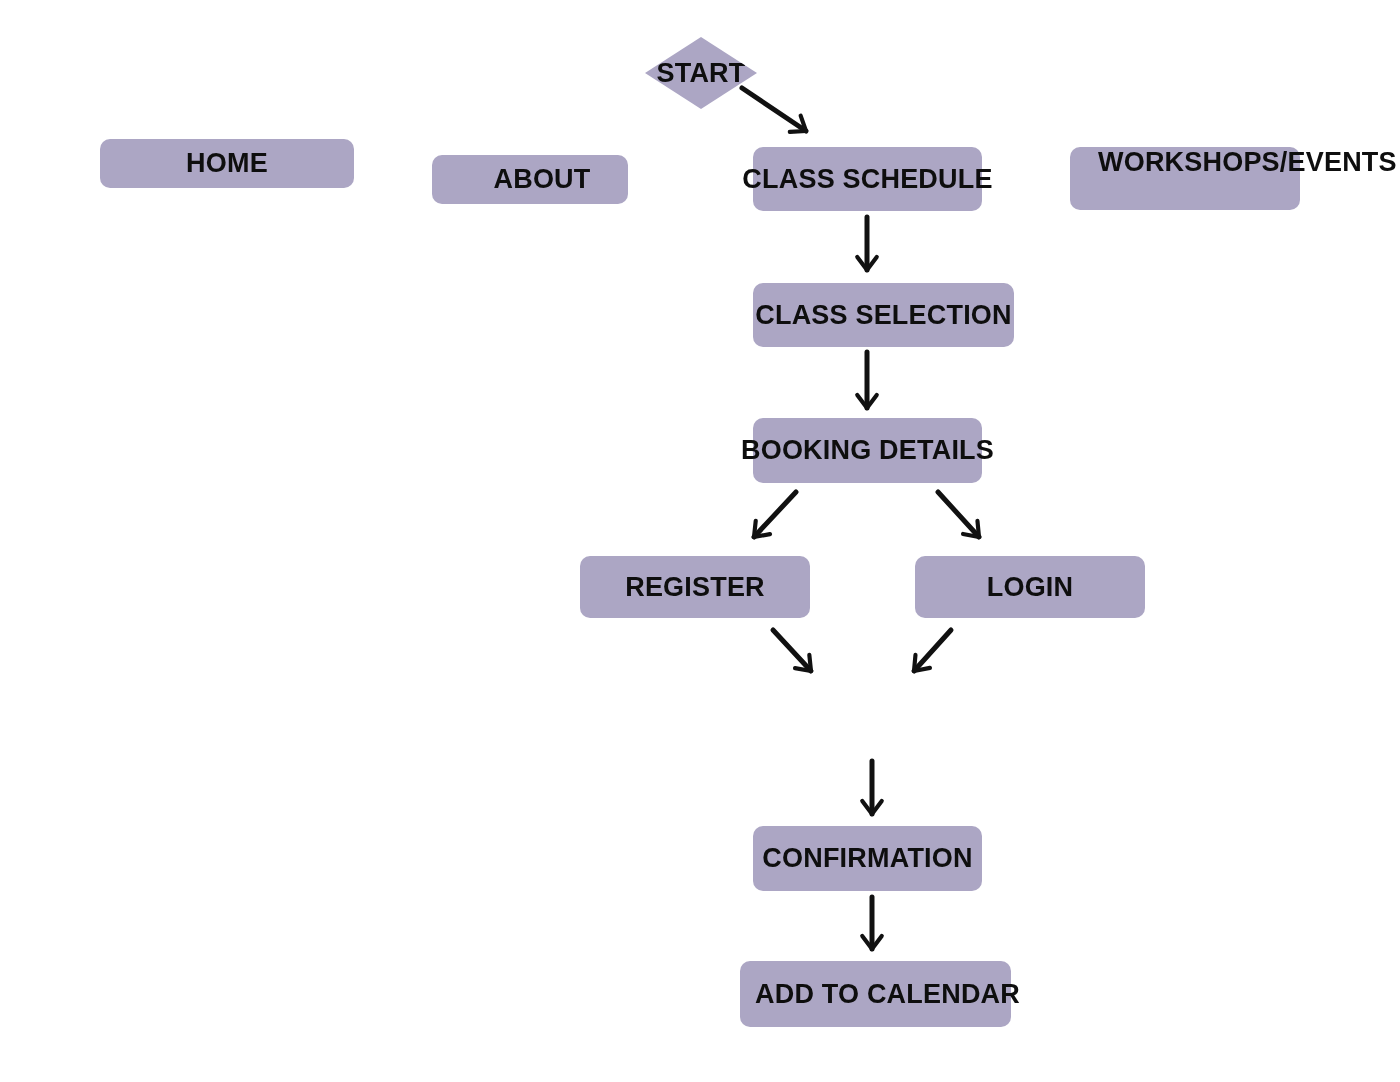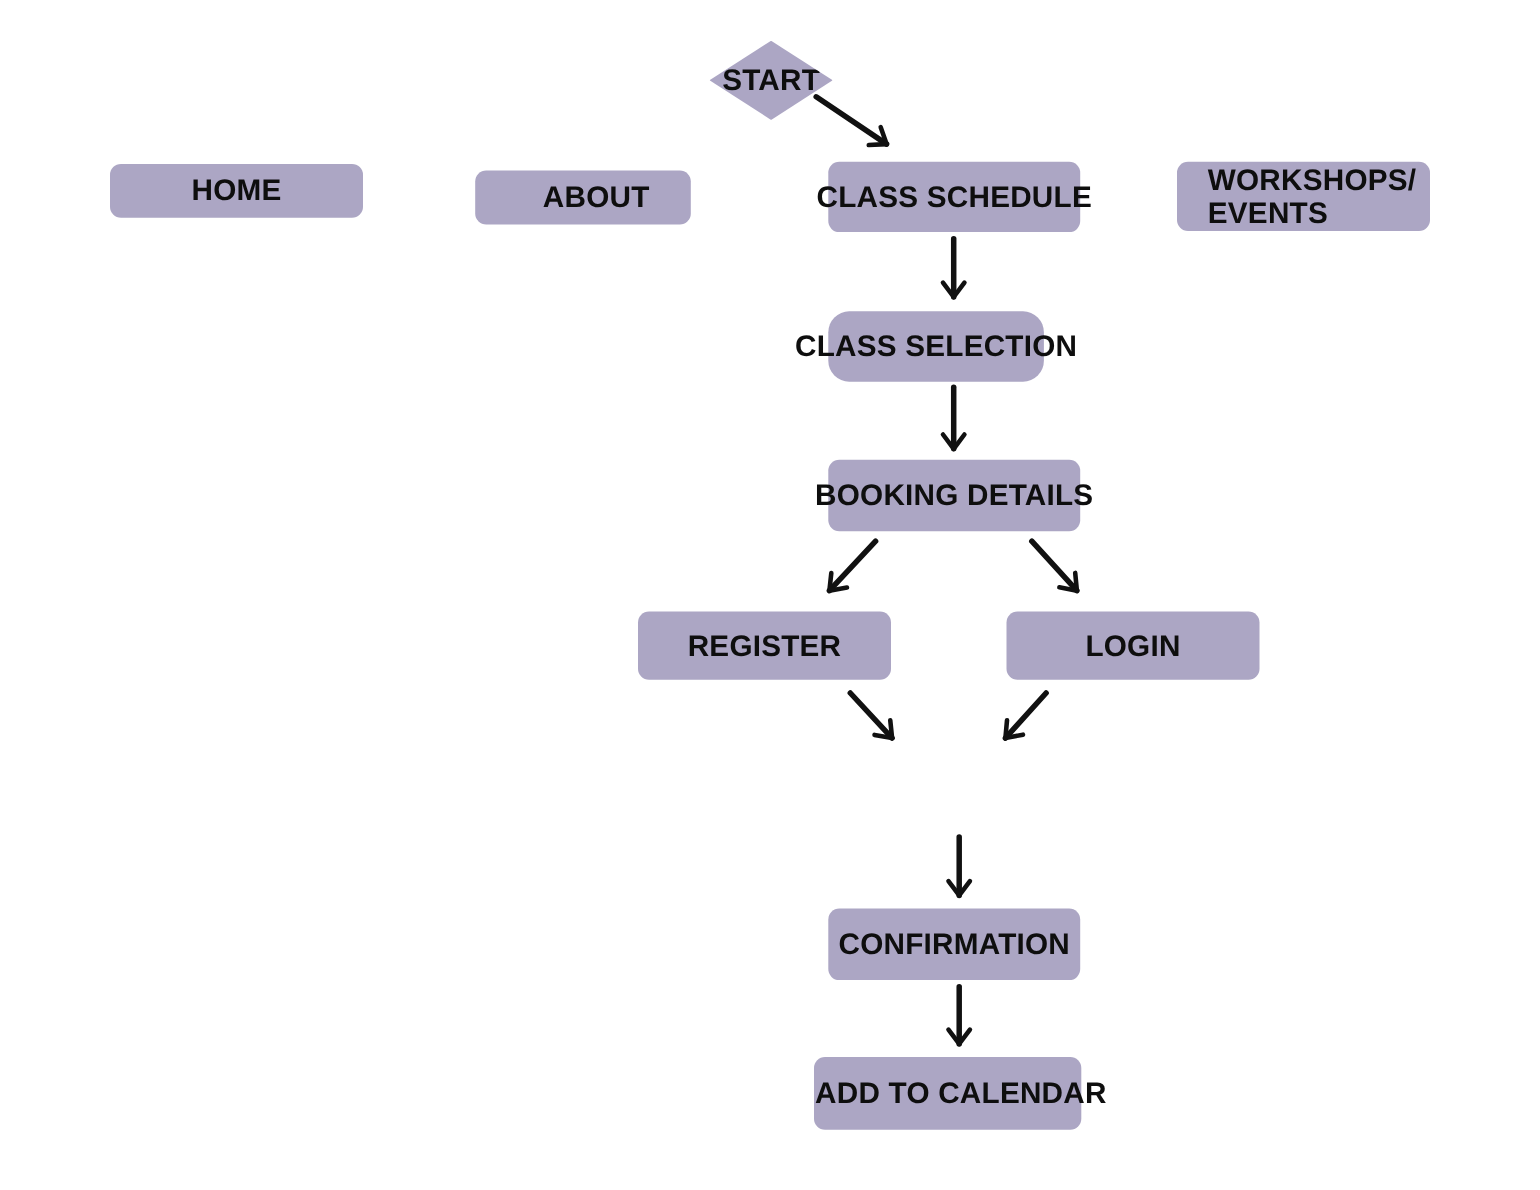--- a/index.html
+++ b/index.html
@@ -36,39 +36,39 @@
     letter-spacing: 0.2px;
     box-sizing: border-box;
     white-space: nowrap;
   }
   .node.diamond {
     background: #ACA6C4;
     border-radius: 0;
     clip-path: polygon(50% 0, 100% 50%, 50% 100%, 0 50%);
   }
   .node.multiline {
-    flex-direction: column;
+    flex-direction: row;
     align-items: flex-start;
-    justify-content: center;
+    justify-content: flex-start;
     padding-left: 28px;
     line-height: 30px;
   }
   
   #n-start        { left: 645px;  top: 37px;  width: 112px; height: 72px; }
-  #n-home         { left: 100px;  top: 149px; width: 230px; height: 49px; text-align: center; }
+  #n-home         { left: 100px;  top: 139px; width: 254px; height: 49px; text-align: center; }
   #n-about        { left: 432px;  top: 155px; width: 196px; height: 49px; padding-left: 24px; }
   #n-schedule     { left: 753px;  top: 147px; width: 229px; height: 64px; }
   #n-workshops    { left: 1070px; top: 147px; width: 230px; height: 63px; }
-  #n-selection    { left: 753px;  top: 283px; width: 196px; height: 64px; border-radius: 19px; }
+  #n-selection    { left: 753px;  top: 283px; width: 261px; height: 64px; }
   #n-booking      { left: 753px;  top: 418px; width: 229px; height: 65px; }
   #n-register     { left: 580px;  top: 556px; width: 230px; height: 62px; text-align: right; }
   #n-login        { left: 915px;  top: 556px; width: 230px; height: 62px; }
   #n-payment      { left: 753px;  top: 691px; width: 229px; height: 64px; }
   #n-confirmation { left: 753px;  top: 826px; width: 229px; height: 65px; }
-  #n-calendar     { left: 740px;  top: 961px; width: 243px; height: 66px; padding-left: 24px; }
+  #n-calendar     { left: 740px;  top: 961px; width: 271px; height: 66px; padding-left: 24px; }
 </style>
 </head>
 <body>
 
 <div class="canvas">
 
   <svg class="arrows" viewBox="0 0 1400 1082" xmlns="http://www.w3.org/2000/svg">
     <defs>
       <marker id="ah" viewBox="0 0 20 20" refX="13" refY="10" markerWidth="5.2" markerHeight="5.2" orient="auto-start-reverse" markerUnits="strokeWidth">
         <path d="M3,2.5 L13,10 L3,17.5" fill="none" stroke="#111111" stroke-width="3.2" stroke-linecap="round" stroke-linejoin="round"></path>

